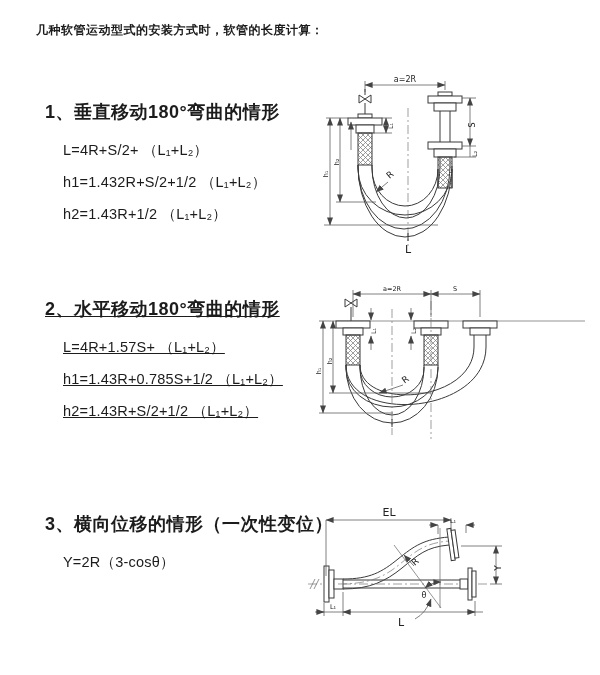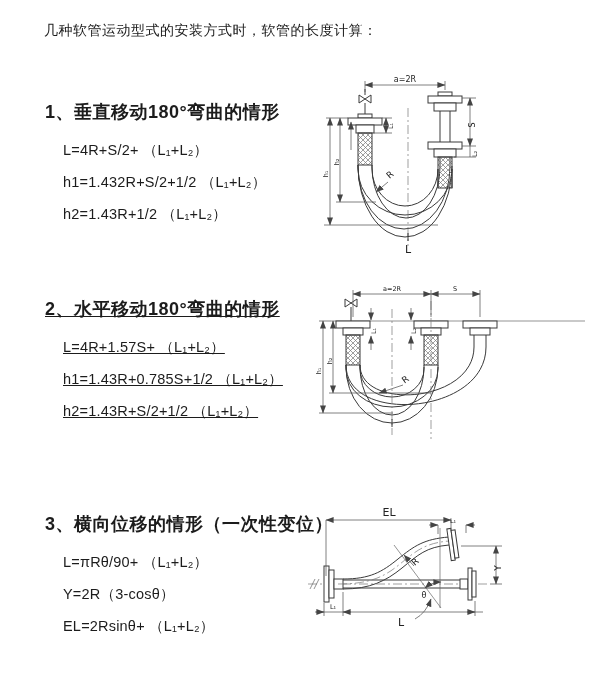--- a/index.html
+++ b/index.html
@@ -1,20 +1,20 @@
 <!DOCTYPE html>
 <html><head>
 <meta charset="utf-8">
 <style>
   html,body{margin:0;padding:0;}
   body{
     width:600px;height:675px;background:#ffffff;position:relative;overflow:hidden;
     font-family:"Liberation Sans","DejaVu Sans",sans-serif;color:#1c1c1c;
   }
-  .title{position:absolute;left:36px;top:22px;font-size:14px;font-weight:normal;letter-spacing:.5px;margin-left:8px;}
+  .title{position:absolute;left:36px;top:22px;font-size:12px;font-weight:bold;letter-spacing:.5px;}
   .section{position:absolute;left:45px;}
   #sec1{top:100px;} #sec2{top:297px;text-decoration:underline;} #sec3{top:512px;}
   .heading{font-size:18px;font-weight:bold;margin:0 0 17px 0;letter-spacing:.5px;}
   .formula{font-size:14.5px;margin:0 0 13px 18px;letter-spacing:.2px;white-space:nowrap;}
   .dwg{position:absolute;}
   #d1{left:318px;top:70px;} #d2{left:313px;top:283px;} #d3{left:298px;top:500px;}
   svg .ln{fill:none;stroke:#3a3a3a;stroke-width:1;}
   svg .bx{stroke:#3a3a3a;stroke-width:1;}
   svg .dim{fill:none;stroke:#555;stroke-width:.75;}
   svg .thin{fill:none;stroke:#666;stroke-width:.7;}
@@ -38,23 +38,21 @@
 
 <div class="section" id="sec2">
   <div class="heading">2、水平移动180°弯曲的情形</div>
   <div class="formula">L=4R+1.57S+ （L₁+L₂）</div>
   <div class="formula">h1=1.43R+0.785S+1/2 （L₁+L₂）</div>
   <div class="formula">h2=1.43R+S/2+1/2 （L₁+L₂）</div>
 </div>
 
 <div class="section" id="sec3">
   <div class="heading">3、横向位移的情形（一次性变位）</div>
-  <div class="formula">L=πRθ/90+ （L₁+L₂）</div>
   <div class="formula">Y=2R（3-cosθ）</div>
-  <div class="formula">EL=2Rsinθ+ （L₁+L₂）</div>
 </div>
 
 <svg id="d1" class="dwg" width="272" height="188" viewBox="0 0 272 188">
   <defs>
     <marker id="arw" markerWidth="9" markerHeight="7" refX="7.6" refY="3" orient="auto-start-reverse" markerUnits="userSpaceOnUse">
       <path d="M0,0 L8,3 L0,6 Z" fill="#444"></path>
     </marker>
     <pattern id="ht" width="5" height="5" patternUnits="userSpaceOnUse">
       <path d="M0,0 L5,5 M5,0 L0,5" stroke="#777" stroke-width="0.7"></path>
     </pattern>

